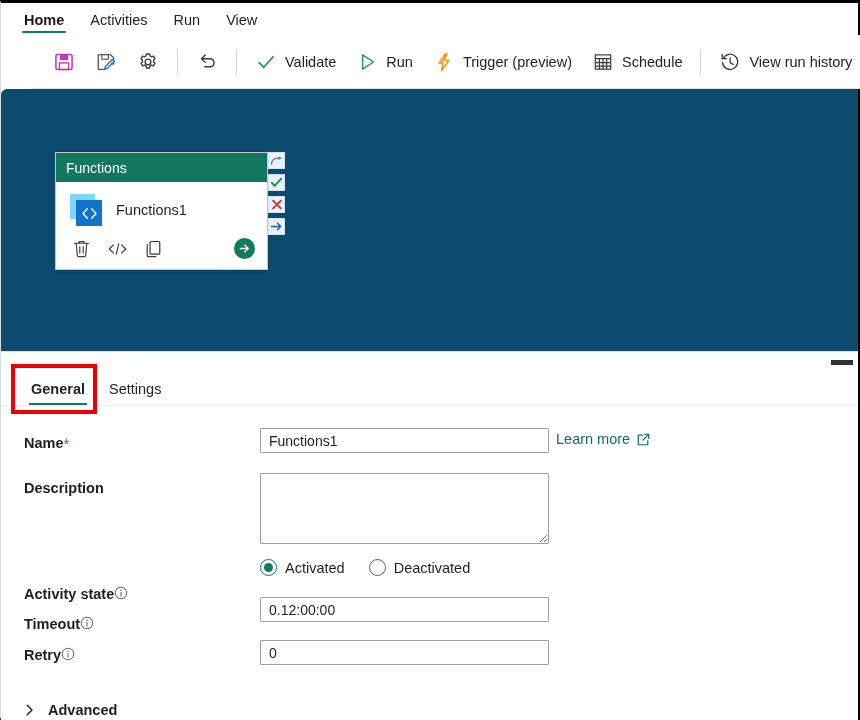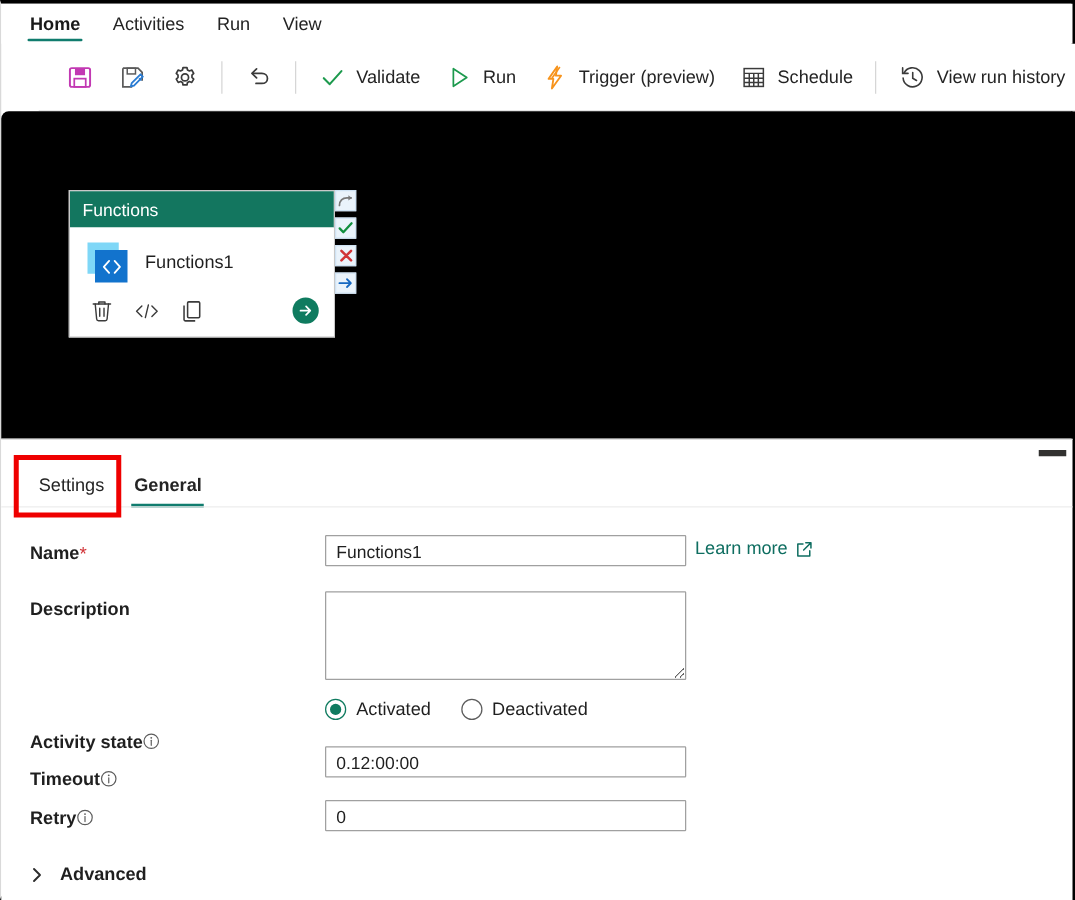--- a/index.html
+++ b/index.html
@@ -76,21 +76,21 @@
     background: #d6d6d6;
     margin: 0 8px;
     flex: none;
   }
   .ticon { width: 22px; height: 22px; display: block; flex: none; }
 
   
   .canvas {
     position: absolute; left: 0; top: 86px;
     width: 857px; height: 262px;
-    background: #000000;
+    background: #0c4a6e;
     border-top-left-radius: 6px;
     overflow: hidden;
   }
 
   .node {
     position: absolute;
     left: 54px; top: 63px;
     width: 213px;
     background: #ffffff;
     border: 1px solid #c8c8c8;
@@ -454,25 +454,25 @@
         </svg>
       </span>
     </div>
   </div>
 
   <div class="props">
 
     <div class="collapse-handle"></div>
 
     <div class="prop-tabs">
+      <div class="ptab active">
+          <span>General</span>
+        </div>
       <div class="ptab">
           <span>Settings</span>
-        </div>
-      <div class="ptab active">
-          <span>General</span>
         </div>
     </div>
     <div class="tab-underline"></div>
     <div class="annot-box"></div>
 
     <div class="form">
 
       <div class="flabel" style="top:13px;">
         <span>Name</span>
         <span class="req">*</span>
@@ -531,21 +531,21 @@
         <svg class="info-icon" width="14" height="14" viewBox="0 0 16 16">
           <circle cx="8" cy="8" r="6.6" fill="none" stroke="#5d5d5d" stroke-width="1.1"></circle>
           <circle cx="8" cy="4.9" r=".85" fill="#5d5d5d"></circle>
           <path d="M8 7.1v4.6" fill="none" stroke="#5d5d5d" stroke-width="1.1" stroke-linecap="round"></path>
         </svg>
       </div>
       <div class="ctrl" style="top:218px;">
         <input class="txt" type="text" value="0" style="">
       </div>
 
-      <div class="advanced" style="top:270px;">
+      <div class="advanced" style="top:280px;">
         <svg width="12" height="14" viewBox="0 0 12 14">
           <path d="M3.2 2.2 8 7l-4.8 4.8" fill="none" stroke="#2b2b2b" stroke-width="1.5" stroke-linecap="round" stroke-linejoin="round"></path>
         </svg>
         <span>Advanced</span>
       </div>
 
     </div>
   </div>
 </div>
 

